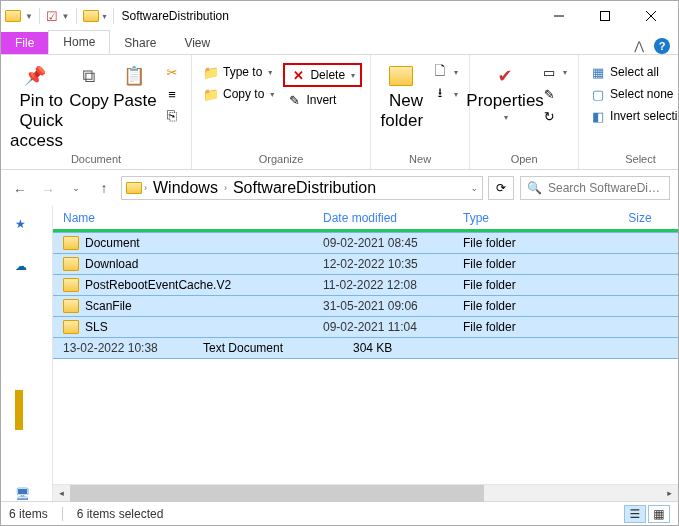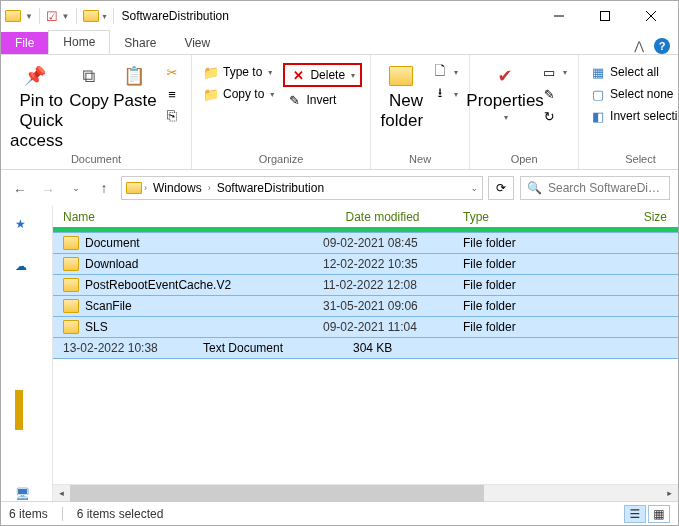--- a/index.html
+++ b/index.html
@@ -34,36 +34,36 @@
 .rb-small { display: flex; align-items: center; gap: 4px; font-size: 11px; white-space: nowrap; padding: 1px 3px; }
 .rb-small .ic { width: 16px; height: 16px; display: flex; align-items: center; justify-content: center; font-size: 13px; }
 .delete-highlight { border: 2px solid #d80000; padding: 2px 5px; }
 .drop-arrow { font-size: 8px; color: #666; margin-left: 2px; }
 
 
 .navrow { height: 36px; display: flex; align-items: center; padding: 4px 8px; gap: 6px; }
 .nav-arrow { width: 22px; height: 22px; display: flex; align-items: center; justify-content: center; color: #555; font-size: 14px; }
 .nav-arrow.dis { color: #bbb; }
 .address { flex: 1; height: 24px; border: 1px solid #ccc; display: flex; align-items: center; padding: 0 4px; gap: 2px; }
-.address .crumb { padding: 0 4px; font-size: 12px; }
+.address .crumb { padding: 0 4px; font-size: 16px; }
 .address .caret { font-size: 9px; color: #666; }
 .refresh-btn { width: 26px; height: 24px; border: 1px solid #ccc; display: flex; align-items: center; justify-content: center; margin-left: -1px; }
 .search { width: 150px; height: 24px; border: 1px solid #ccc; display: flex; align-items: center; padding: 0 6px; color: #777; gap: 6px; }
 
 
 .body { flex: 1; display: flex; min-height: 0; }
 .navpane { width: 52px; border-right: 1px solid #e5e5e5; padding: 6px 0; overflow: hidden; }
 .navpane .np-item { height: 24px; display: flex; align-items: center; padding-left: 14px; }
 .filepane { flex: 1; display: flex; flex-direction: column; min-width: 0; }
-.cols { height: 26px; display: flex; align-items: center; border-bottom: 5px solid #22c55e; color: #4d7c0f; }
+.cols { height: 26px; display: flex; align-items: center; border-bottom: 3px solid #22c55e; color: #3b82f6; }
 .col { padding: 0 10px; font-size: 12px; border-right: 1px solid transparent; }
 .col.name { width: 260px; }
-.col.date { width: 140px; text-align: center; }
+.col.date { width: 140px; }
 .col.type { width: 150px; }
-.col.size { flex: 1; text-align: right; }
+.col.size { flex: 1; text-align: center; }
 .rows { flex: 1; overflow: auto; }
 .row { height: 22px; display: flex; align-items: center; background: #cde8ff; border: 1px solid #7ab7e8; border-left: none; border-right: none; margin-bottom: -1px; }
 .row .cell { padding: 0 10px; font-size: 12px; white-space: nowrap; overflow: hidden; text-overflow: ellipsis; }
 .row .cell.name { width: 260px; display: flex; align-items: center; gap: 6px; }
 .row .cell.date { width: 140px; color: #333; }
 .row .cell.type { width: 150px; }
 .row .cell.size { flex: 1; text-align: left; padding-right: 27px; }
 .file-ico { width: 16px; height: 14px; display: inline-block; }
 .ico-folder { background: linear-gradient(#ffe9a6,#f7ca4d); border: 1px solid #d9a400; border-radius: 1px; }
 .ico-txt { background: #fff; border: 1px solid #999; position: relative; }

